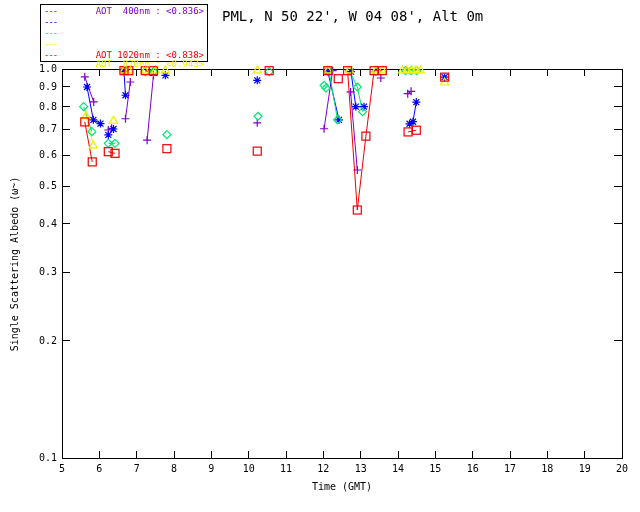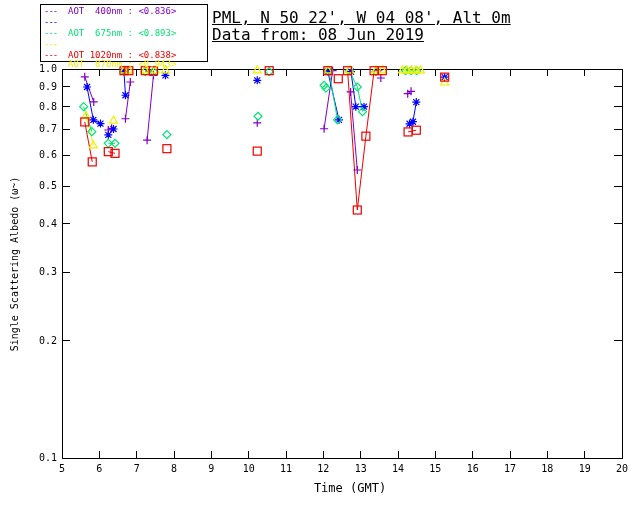--- a/index.html
+++ b/index.html
@@ -1,32 +1,32 @@
 <!DOCTYPE html>
 <html><head>
 <meta charset="utf-8">
 <style>
   html,body{margin:0;padding:0;background:#fff;}
   #page{position:relative;width:640px;height:512px;background:#ffffff;overflow:hidden;
         font-family:"DejaVu Sans Mono", monospace;}
   #chart-svg{position:absolute;left:0;top:0;}
-  .hdr{position:absolute;left:212px;font-size:16px;color:#000;white-space:pre;text-decoration:underline;}
+  .hdr{position:absolute;left:222px;font-size:14px;color:#000;white-space:pre;}
   #hdr-location{top:8px;}
   #hdr-date{top:25px;}
   #legend-box{position:absolute;left:40px;top:4px;width:168px;height:58px;
               border:1px solid #000;background:#fff;box-sizing:border-box;
               display:flex;flex-direction:column;justify-content:space-around;
               padding:1px 3px;}
   .legend-row{display:flex;align-items:center;height:10px;font-size:9px;white-space:pre;}
   .legend-dash{width:24px;letter-spacing:-1px;}
-  .legend-label{flex:1;}
+  .legend-label{flex:1;text-align:right;}
   #y-title{position:absolute;left:14px;top:264px;transform:translate(-50%,-50%) rotate(-90deg);
            font-size:10px;color:#000;white-space:nowrap;}
   #x-title{position:absolute;left:342px;top:481px;transform:translateX(-50%);
-           font-size:12px;color:#000;white-space:nowrap;margin-left:8px;}
+           font-size:10px;color:#000;white-space:nowrap;}
 </style>
 </head>
 <body>
 
 <div id="page">
   <svg id="chart-svg" width="640" height="512">
       <rect x="62" y="69" width="560" height="389" fill="none" stroke="#000000" stroke-width="1" shape-rendering="crispEdges"></rect>
       <line x1="62" y1="458" x2="62" y2="451" stroke="#000000" shape-rendering="crispEdges"></line>
       <line x1="62" y1="69" x2="62" y2="76" stroke="#000000" shape-rendering="crispEdges"></line>
       <text x="62" y="472" text-anchor="middle" font-size="10" font-family="&quot;DejaVu Sans Mono&quot;, monospace" fill="#000000">5</text>
@@ -234,23 +234,22 @@
       <rect fill="none" stroke="#F00000" stroke-width="1.2" x="343.6" y="66.69790930155308" width="8" height="8"></rect>
       <rect fill="none" stroke="#F00000" stroke-width="1.2" x="353.3066666666667" y="206.01649521963333" width="8" height="8"></rect>
       <rect fill="none" stroke="#F00000" stroke-width="1.2" x="361.8933333333334" y="132.15335278206197" width="8" height="8"></rect>
       <rect fill="none" stroke="#F00000" stroke-width="1.2" x="370.1066666666666" y="66.69790930155308" width="8" height="8"></rect>
       <rect fill="none" stroke="#F00000" stroke-width="1.2" x="378.32" y="66.69790930155308" width="8" height="8"></rect>
       <rect fill="none" stroke="#F00000" stroke-width="1.2" x="404.08" y="127.93272267793355" width="8" height="8"></rect>
       <rect fill="none" stroke="#F00000" stroke-width="1.2" x="412.29333333333335" y="126.22500579149136" width="8" height="8"></rect>
       <rect fill="none" stroke="#F00000" stroke-width="1.2" x="440.6666666666667" y="73.13286165169103" width="8" height="8"></rect>
     </svg>
   <div class="hdr" id="hdr-location">PML, N 50 22', W 04 08', Alt 0m</div>
-  <div class="hdr" id="hdr-date">Data from: 08 Jun 2019</div>
   <div id="legend-box">
       <div class="legend-row"><span class="legend-dash" style="color: rgb(128, 0, 200);">---</span><span class="legend-label" style="color: rgb(128, 0, 200);">AOT  400nm : &lt;0.836&gt;</span></div>
       <div class="legend-row"><span class="legend-dash" style="color: rgb(0, 0, 255);">---</span></div>
-      <div class="legend-row"><span class="legend-dash" style="color: rgb(0, 230, 115);">---</span><span class="legend-label" style="color: rgb(0, 230, 115);">AOT  675nm : &lt;0.893&gt;</span></div>
+      <div class="legend-row"><span class="legend-dash" style="color: rgb(0, 230, 115);">---</span></div>
       <div class="legend-row"><span class="legend-dash" style="color: rgb(240, 240, 0);">---</span><span class="legend-label" style="color: rgb(240, 240, 0); margin-top: 40px;">AOT  870nm : &lt;0.943&gt;</span></div>
       <div class="legend-row"><span class="legend-dash" style="color: rgb(240, 0, 0);">---</span><span class="legend-label" style="color: rgb(240, 0, 0);">AOT 1020nm : &lt;0.838&gt;</span></div>
     </div>
   <div id="y-title">Single Scattering Albedo (ω~)</div>
   <div id="x-title">Time (GMT)</div>
 </div>
 
 </body></html>

